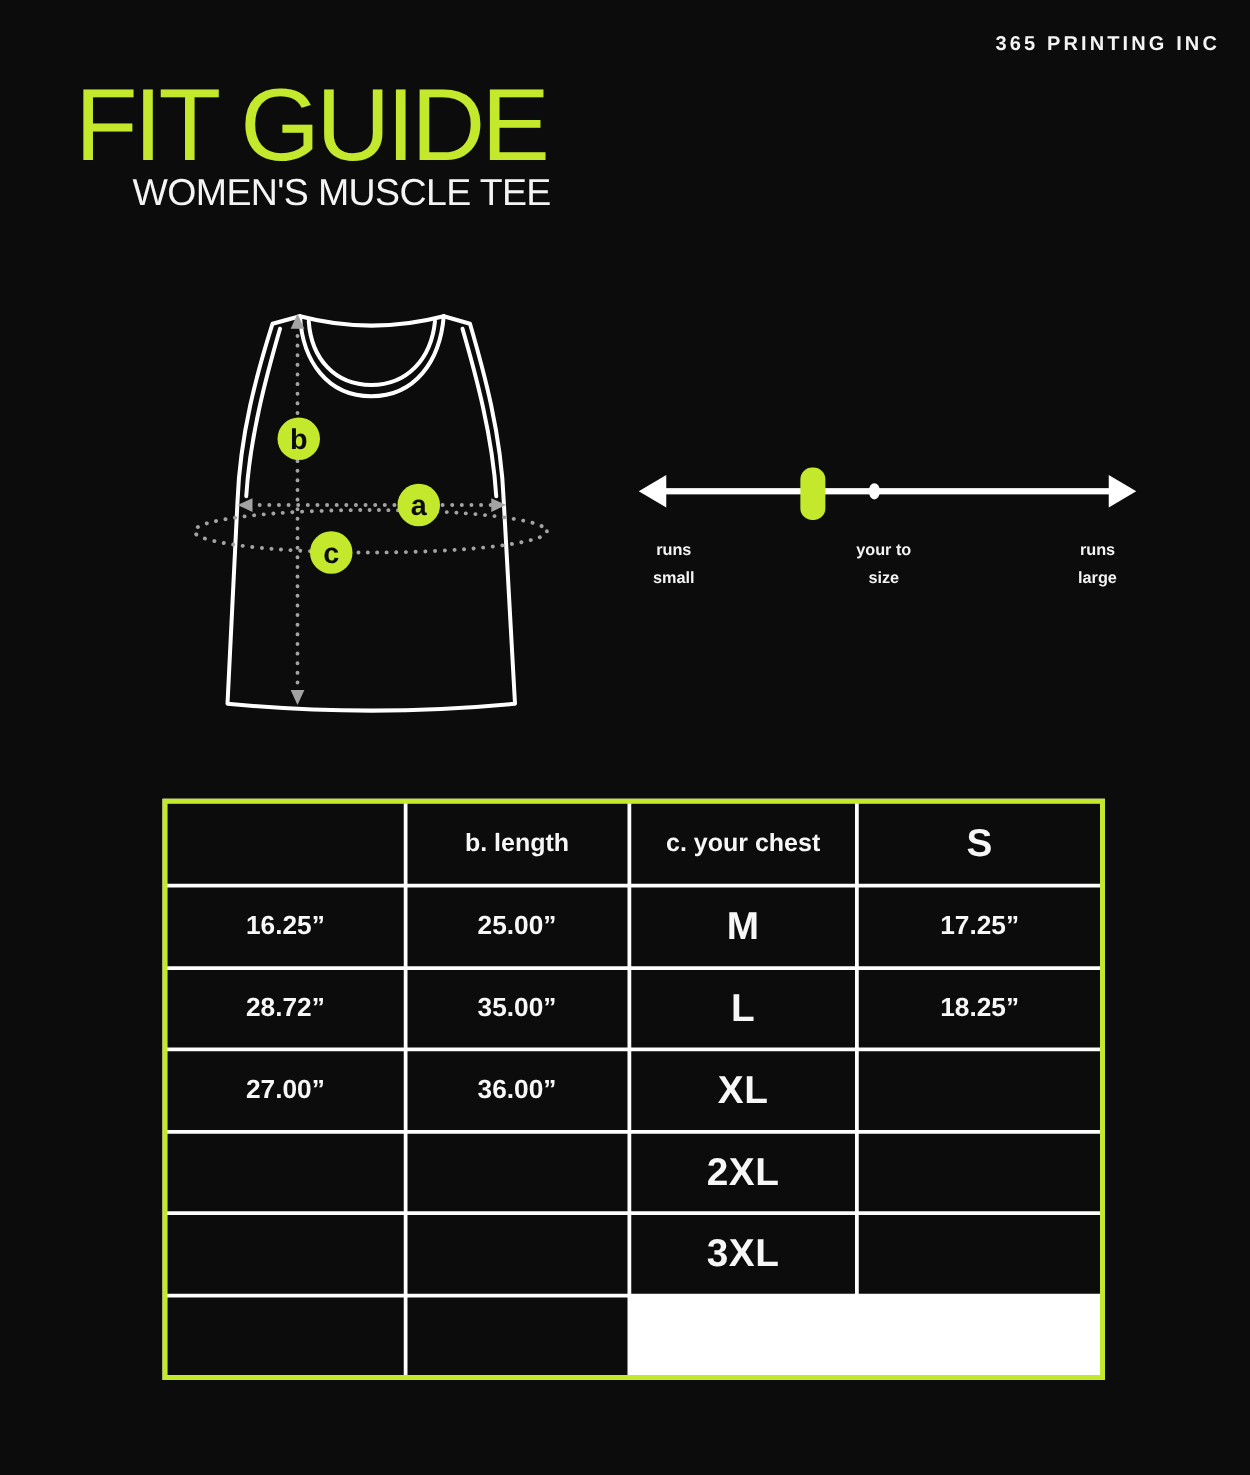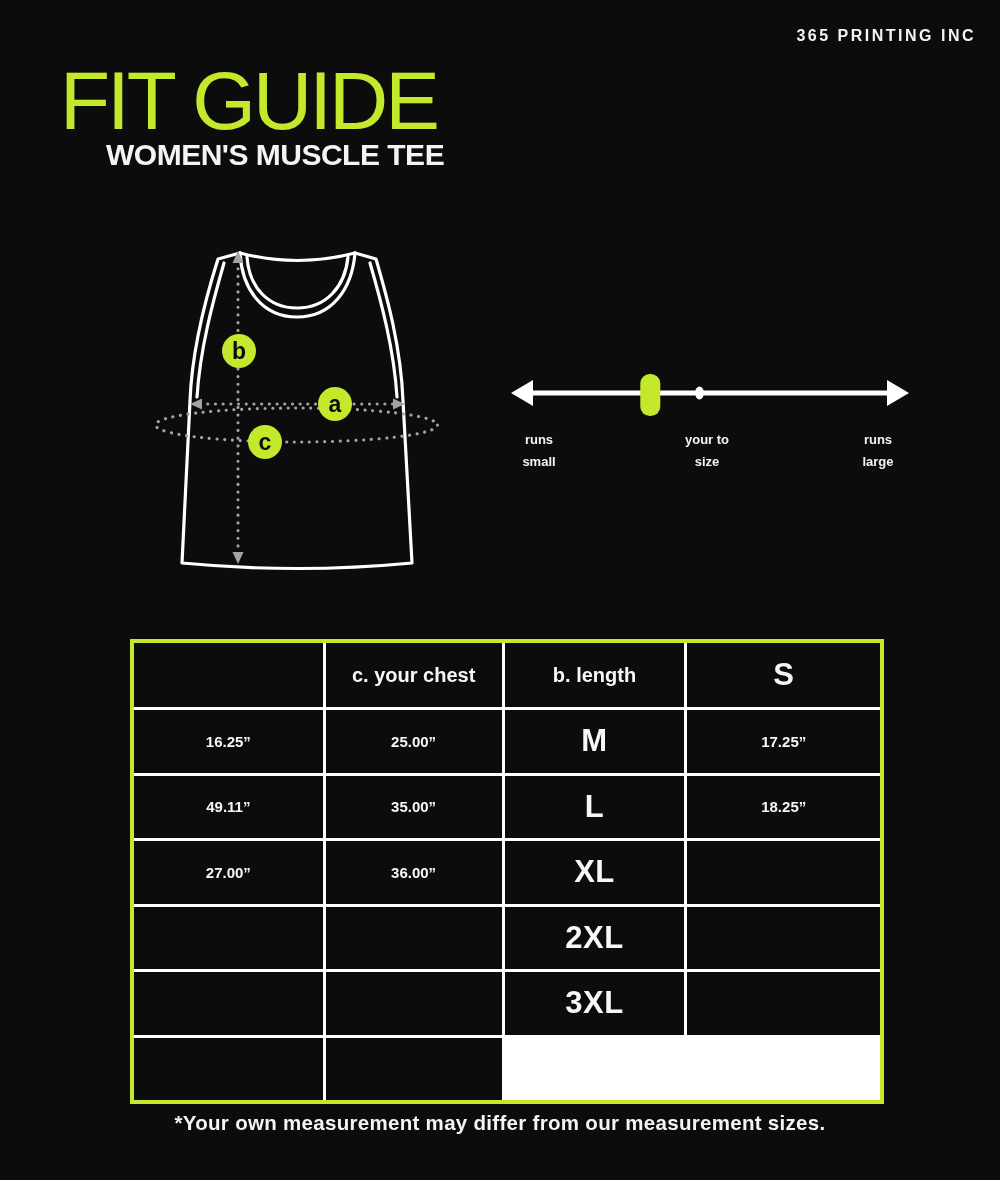--- a/index.html
+++ b/index.html
@@ -42,21 +42,21 @@
     font-weight: normal;
   }
   .subtitle {
     position: absolute;
     left: 106px;
     top: 138px;
     font-size: 30px;
     line-height: 34px;
     letter-spacing: -0.5px;
     color: #f4f4f4;
-    font-weight: bold;
+    font-weight: normal;
   }
   .diagram {
     position: absolute;
     left: 140px;
     top: 235px;
     width: 340px;
     height: 355px;
   }
   .fitscale {
     position: absolute;
@@ -93,21 +93,21 @@
   }
   .cell {
     background: var(--background);
     display: flex;
     align-items: center;
     justify-content: center;
     color: #f7f7f7;
   }
   .cell.th   { font-size: 20px; }
   .cell.size { font-size: 31px; letter-spacing: 0.5px; }
-  .cell.val  { font-size: 15px; }
+  .cell.val  { font-size: 21px; }
   .footnote {
     position: absolute;
     left: 0;
     top: 1111px;
     width: 1000px;
     text-align: center;
     font-size: 20.5px;
     letter-spacing: 0.3px;
     color: #f4f4f4;
   }
@@ -162,30 +162,30 @@
 
   <div class="scale-label left">runs
 small</div>
   <div class="scale-label center">your to
 size</div>
   <div class="scale-label right">runs
 large</div>
 
   <div class="size-table">
     <div class="cell th"></div>
+    <div class="cell th">b. length</div>
     <div class="cell th">c. your chest</div>
-    <div class="cell th">b. length</div>
 
     <div class="cell size">S</div>
     <div class="cell val">16.25”</div>
     <div class="cell val">25.00”</div>
 
     <div class="cell size">M</div>
     <div class="cell val">17.25”</div>
-    <div class="cell val">49.11”</div>
+    <div class="cell val">28.72”</div>
     <div class="cell val">35.00”</div>
 
     <div class="cell size">L</div>
     <div class="cell val">18.25”</div>
     <div class="cell val">27.00”</div>
     <div class="cell val">36.00”</div>
 
     <div class="cell size">XL</div>
     <div class="cell val"></div>
     <div class="cell val"></div>
@@ -195,15 +195,14 @@
     <div class="cell val"></div>
     <div class="cell val"></div>
     <div class="cell val"></div>
 
     <div class="cell size">3XL</div>
     <div class="cell val"></div>
     <div class="cell val"></div>
     <div class="cell val"></div>
   </div>
 
-  <div class="footnote">*Your own measurement may differ from our measurement sizes.</div>
 
 </div>
 
 </body></html>

